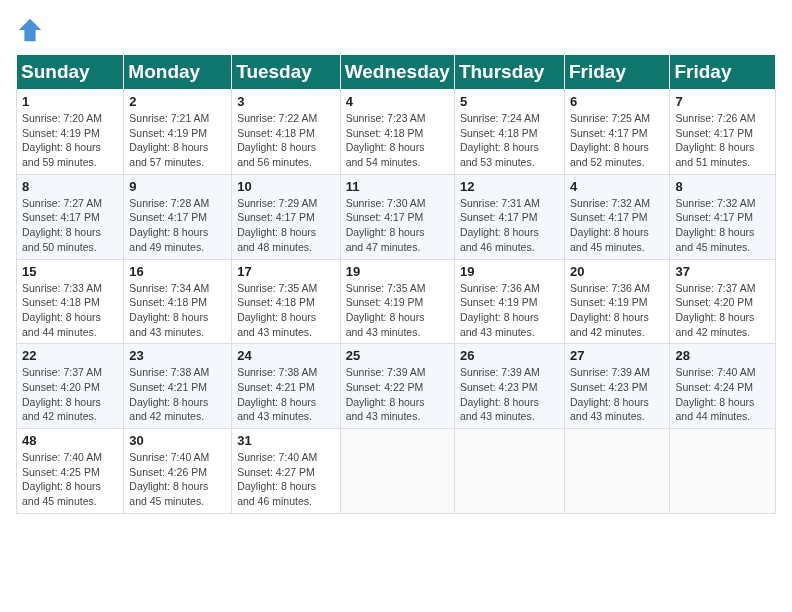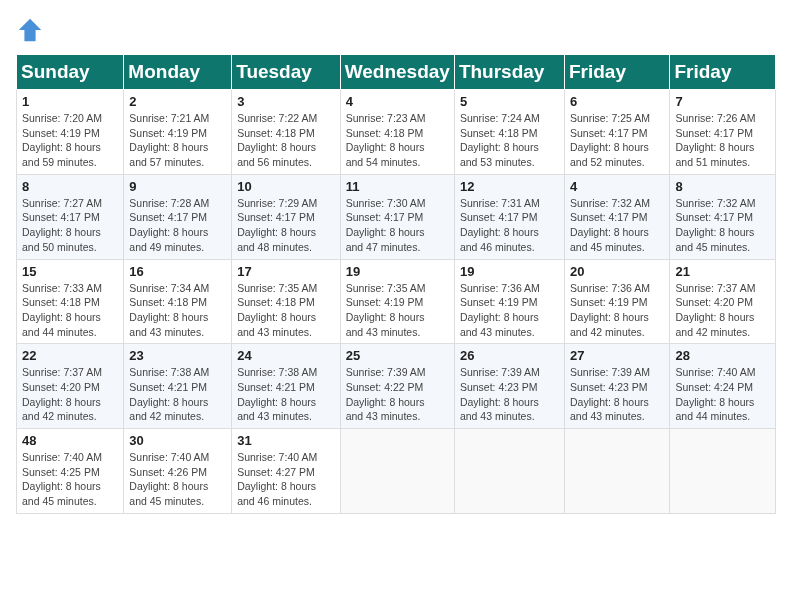--- a/index.html
+++ b/index.html
@@ -274,21 +274,21 @@
       </td>
         <td>
         <span class="day-num">20</span>
         <div class="day-info">
           Sunrise: 7:36 AM<br>
           Sunset: 4:19 PM<br>
           Daylight: 8 hours <br>and 42 minutes.
         </div>
       </td>
         <td>
-        <span class="day-num">21</span>
+        <span class="day-num">37</span>
         <div class="day-info">
           Sunrise: 7:37 AM<br>
           Sunset: 4:20 PM<br>
           Daylight: 8 hours <br>and 42 minutes.
         </div>
       </td>
       </tr>
       <tr>
         <td>
         <span class="day-num">22</span>

